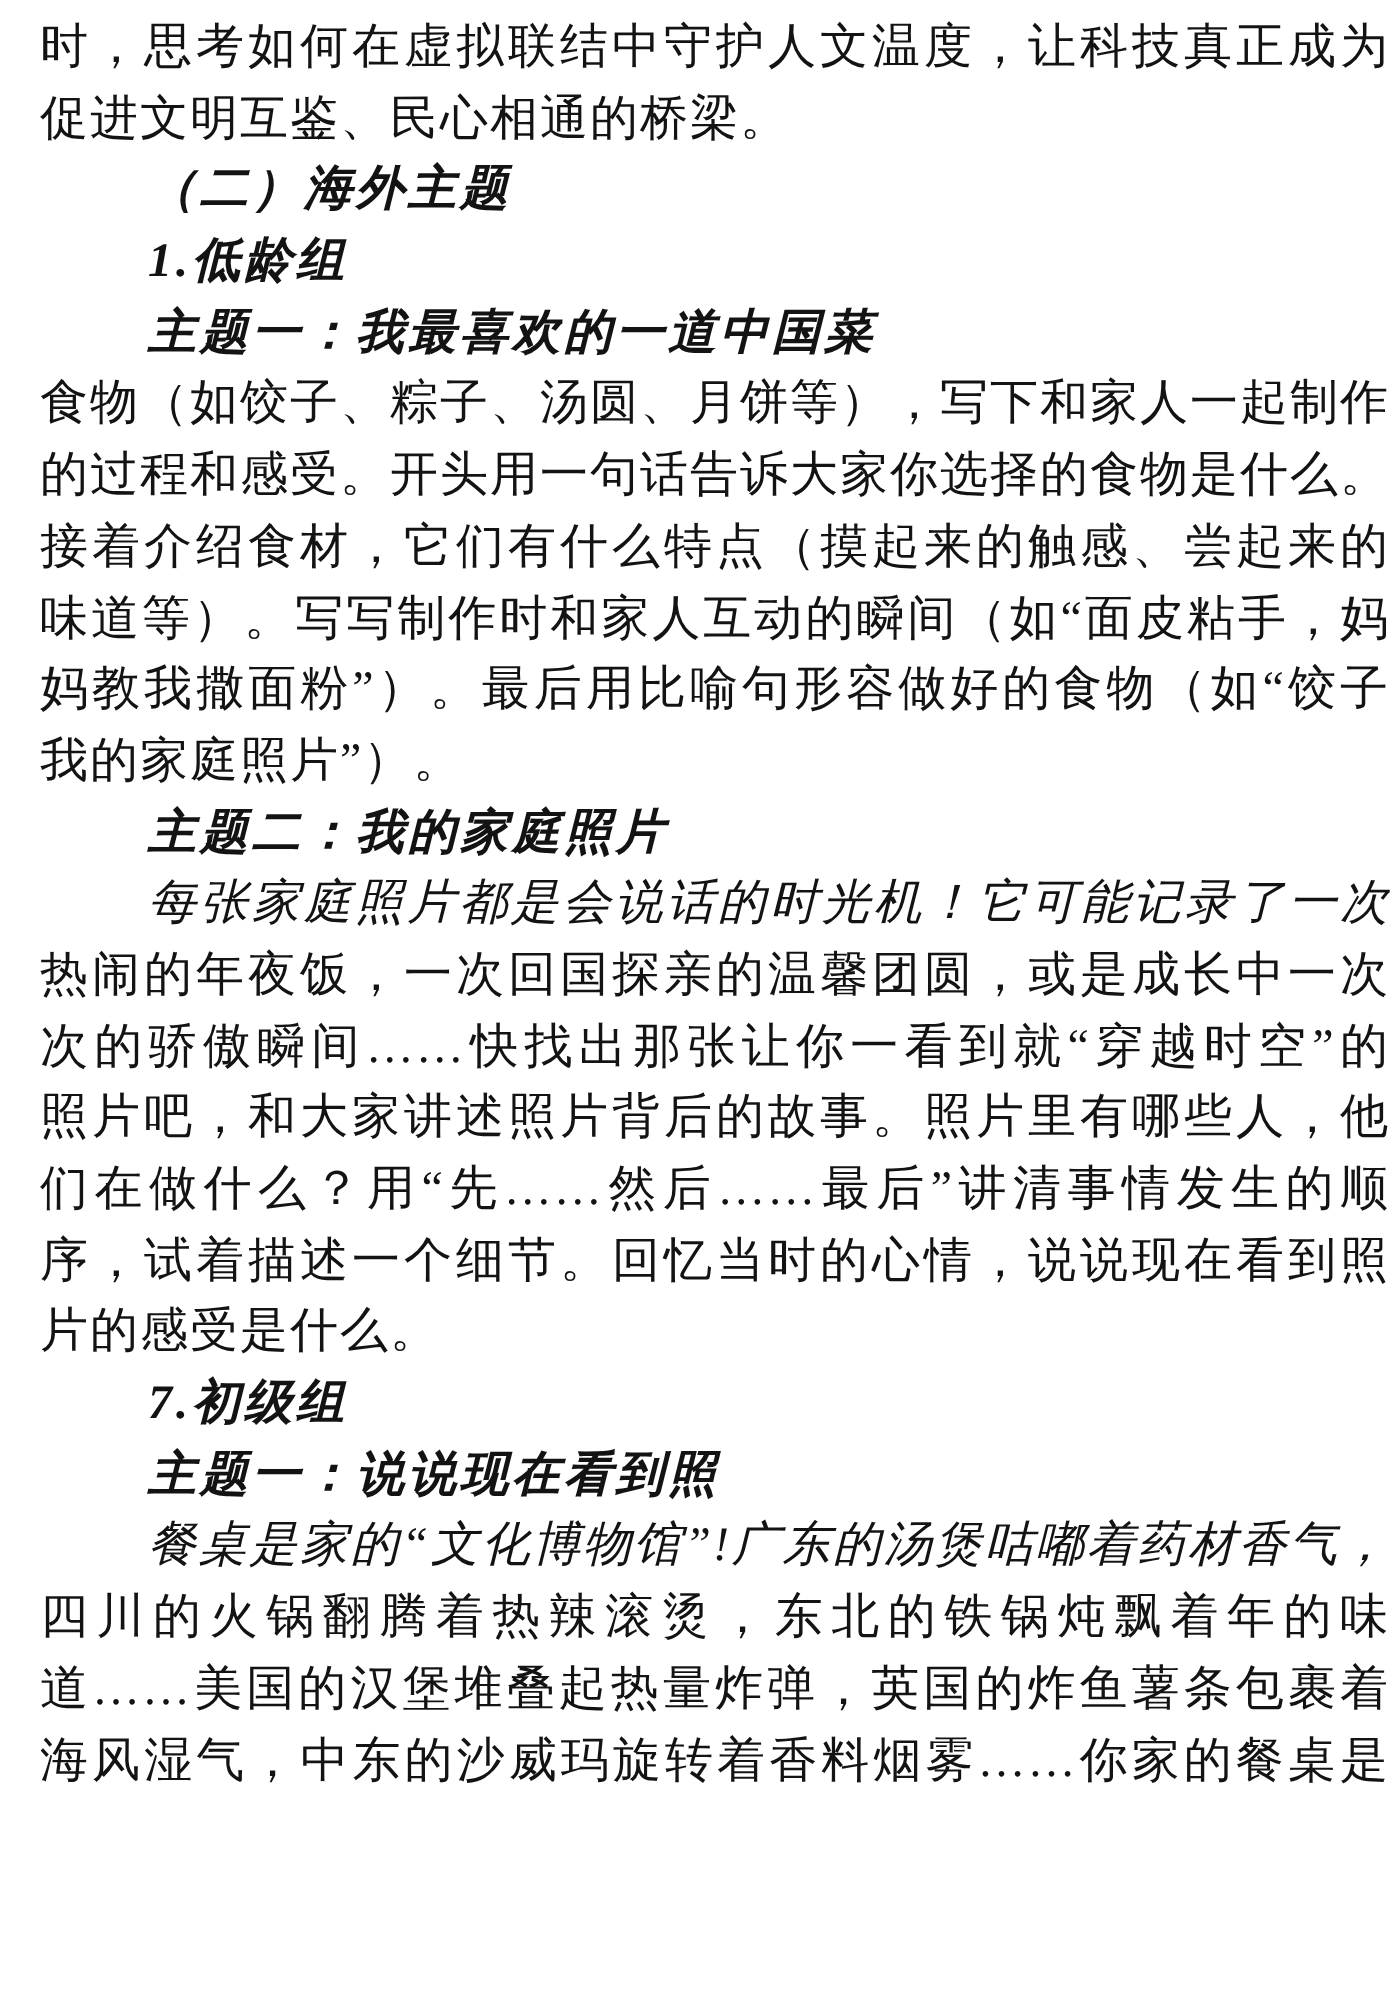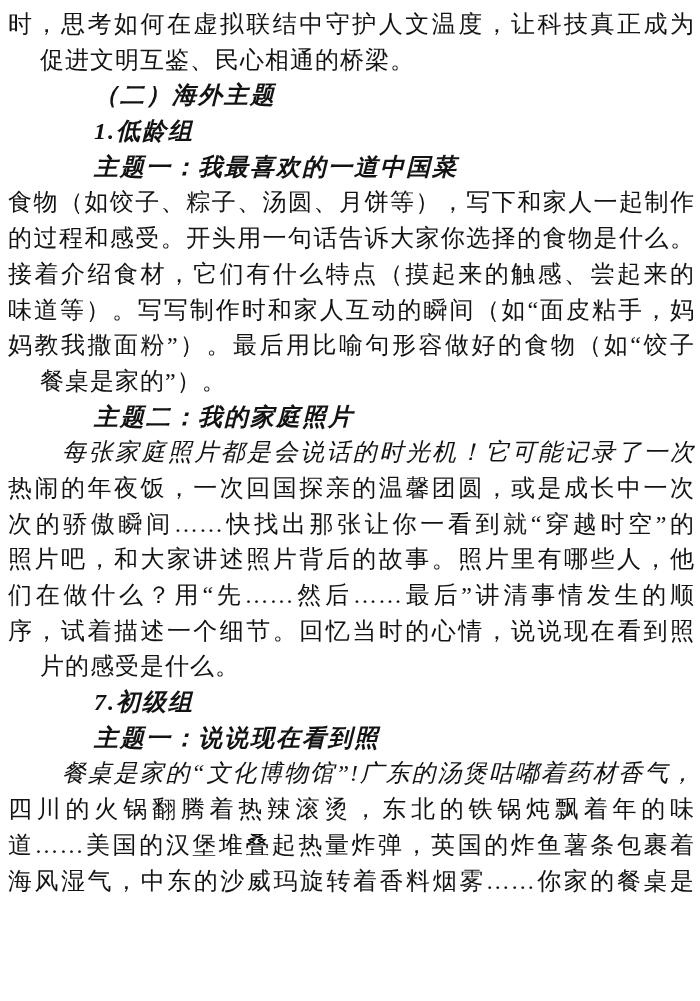--- a/index.html
+++ b/index.html
@@ -8,56 +8,56 @@
     height: 1001px;
     background: #ffffff;
     color: #131313;
     font-family: "Liberation Serif", "DejaVu Serif", serif;
     overflow: hidden;
   }
   .page {
     box-sizing: border-box;
     width: 700px;
     height: 1001px;
-    padding: 7px 5px 0 8px;
+    padding: 7px 5px 0 20px;
     overflow: hidden;
   }
   .line {
     font-size: 24px;
     letter-spacing: 1px;
     line-height: 35.7px;
     height: 35.7px;
     white-space: nowrap;
     text-align: justify;
     overflow: hidden;
   }
   
   .fill { text-align-last: justify; white-space: normal; }
   
-  .end  { text-align-last: left; white-space: normal; margin-left: 32px; }
+  .end  { text-align-last: left; white-space: normal; }
   
   .ind  { text-indent: 54px; font-style: italic; }
   
   .head { font-weight: 700; letter-spacing: 2px; }
 </style>
 </head>
 <body>
 
 <div class="page">
   <div class="line fill">时，思考如何在虚拟联结中守护人文温度，让科技真正成为</div>
   <div class="line end">促进文明互鉴、民心相通的桥梁。</div>
   <div class="line head ind end">（二）海外主题</div>
   <div class="line head ind end">1.低龄组</div>
   <div class="line head ind end">主题一：我最喜欢的一道中国菜</div>
   <div class="line fill">食物（如饺子、粽子、汤圆、月饼等），写下和家人一起制作</div>
   <div class="line fill">的过程和感受。开头用一句话告诉大家你选择的食物是什么。</div>
   <div class="line fill">接着介绍食材，它们有什么特点（摸起来的触感、尝起来的</div>
   <div class="line fill">味道等）。写写制作时和家人互动的瞬间（如“面皮粘手，妈</div>
   <div class="line fill">妈教我撒面粉”）。最后用比喻句形容做好的食物（如“饺子</div>
-  <div class="line end">餐桌是家的”）。</div>
+  <div class="line end">我的家庭照片”）。</div>
   <div class="line head ind end">主题二：我的家庭照片</div>
   <div class="line fill ind">每张家庭照片都是会说话的时光机！它可能记录了一次</div>
   <div class="line fill">热闹的年夜饭，一次回国探亲的温馨团圆，或是成长中一次</div>
   <div class="line fill">次的骄傲瞬间……快找出那张让你一看到就“穿越时空”的</div>
   <div class="line fill">照片吧，和大家讲述照片背后的故事。照片里有哪些人，他</div>
   <div class="line fill">们在做什么？用“先……然后……最后”讲清事情发生的顺</div>
   <div class="line fill">序，试着描述一个细节。回忆当时的心情，说说现在看到照</div>
   <div class="line end">片的感受是什么。</div>
   <div class="line head ind end">7.初级组</div>
   <div class="line head ind end">主题一：说说现在看到照</div>

